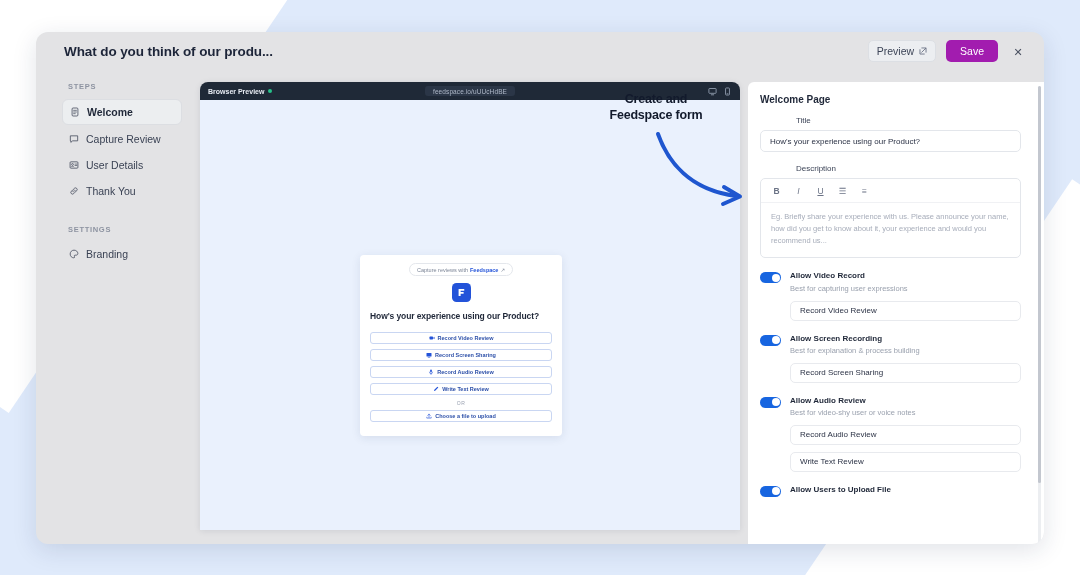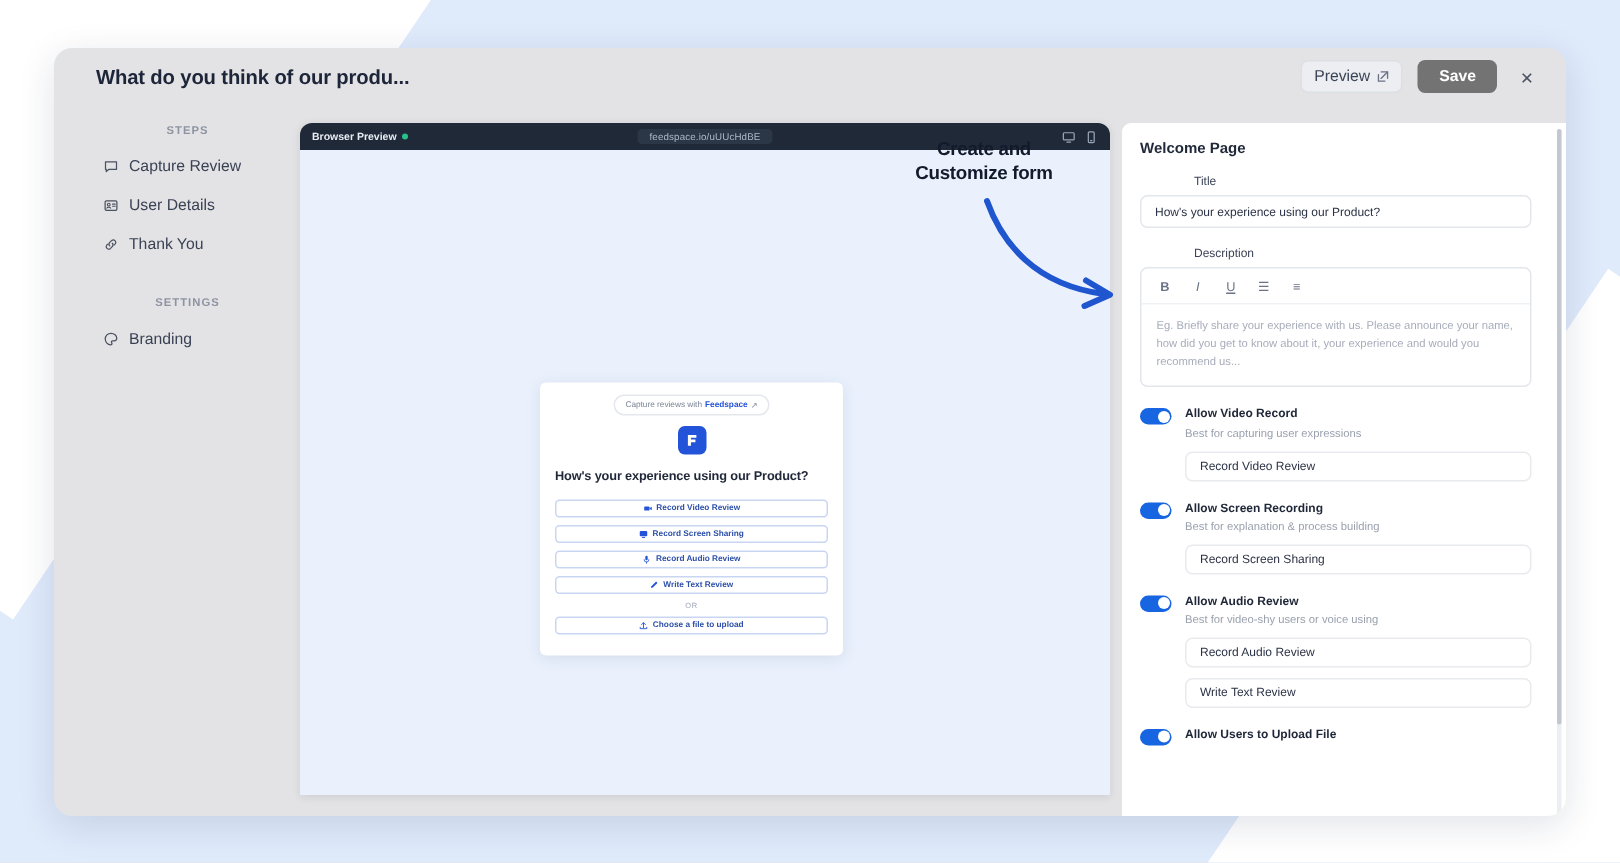--- a/index.html
+++ b/index.html
@@ -49,40 +49,39 @@
     margin-left: auto; display: flex; align-items: flex-end; gap: 10px;
   }
   .preview-btn {
     display: flex; align-items: center; gap: 5px;
     font-size: 10.5px; color: #3c4457;
     background: #eceef1; border: 1px solid #dcdfe4;
     border-radius: 5px; padding: 4px 8px; cursor: pointer;
     white-space: nowrap;
   }
   .save-btn {
-    font-size: 10.5px; color: #fff; font-weight: bold;
-    background: #737373; border: none;
+    font-size: 10.5px; color: #fff; font-weight: normal;
+    background: #a21caf; border: none;
     border-radius: 5px; padding: 5px 14px; cursor: pointer;
   }
   .close-btn {
     width: 20px; height: 20px; display: flex;
     align-items: center; justify-content: center;
     font-size: 11px; color: #4a5161; cursor: pointer;
     border-radius: 4px;
   }
   .ext-ic { width: 8px; height: 8px; display: block; }
 
   
   .body-row { display: flex; height: 474px; }
 
   
   .sidebar {
     width: 158px; flex: none;
     padding: 12px 12px 0 26px;
-    text-align: center;
   }
   .side-head {
     font-size: 7.5px; font-weight: bold; letter-spacing: .7px;
     color: #8d93a1; margin: 0 0 8px 6px; text-transform: uppercase;
   }
   .side-item {
     display: flex; align-items: center; gap: 7px;
     padding: 6px 7px; border-radius: 6px;
     font-size: 10.5px; color: #3a4254; cursor: pointer;
     margin-bottom: 2px;
@@ -282,20 +281,27 @@
       <button class="save-btn">Save</button>
       <div class="close-btn">✕</div>
     </div>
   </div>
 
   <div class="body-row">
 
     <div class="sidebar">
       <div class="side-head">STEPS</div>
 
+      <div class="side-item active">
+        <svg width="10" height="10" viewBox="0 0 12 12">
+          <rect x="2.5" y="1.2" width="7" height="9.6" rx="1.2" fill="none" stroke="#4a5161" stroke-width="1"></rect>
+          <path d="M4.3 4h3.4M4.3 6h3.4M4.3 8h2" stroke="#4a5161" stroke-width=".9" stroke-linecap="round"></path>
+        </svg>
+        <span>Welcome</span>
+      </div>
 
       <div class="side-item">
         <svg width="10" height="10" viewBox="0 0 12 12">
           <path d="M1.6 2.2h8.8v6H4.4L2.2 10V8.2H1.6z" fill="none" stroke="#4a5161" stroke-width="1" stroke-linejoin="round"></path>
         </svg>
         <span>Capture Review</span>
       </div>
 
       <div class="side-item">
         <svg width="10" height="10" viewBox="0 0 12 12">
@@ -412,21 +418,21 @@
                 <path d="M1.6 8.4v1.8h8.8V8.4" stroke="#2353d9" stroke-width="1.2" fill="none" stroke-linecap="round"></path>
               </svg>
               <span>Choose a file to upload</span>
             </div>
           </div>
         </div>
       </div>
 
       <div class="annot annot-create" style="position:absolute; left:392px; top:22px; width:140px;">
         <div>Create and</div>
-        <div>Customize form</div>
+        <div>Feedspace form</div>
       </div>
       <svg class="arrow-svg" style="left:450px; top:58px;" width="110" height="84" viewBox="0 0 110 84">
         <path d="M14 6 C 24 34, 46 62, 92 68" fill="none" stroke="#1f56cf" stroke-width="4" stroke-linecap="round"></path>
         <path d="M80 59 L96 68.5 L79 76" fill="none" stroke="#1f56cf" stroke-width="4" stroke-linecap="round" stroke-linejoin="round"></path>
       </svg>
     </div>
 
     <div class="editor">
       <div class="editor-scroll">
 
@@ -464,21 +470,21 @@
             <div class="tgl-name">Allow Screen Recording</div>
             <div class="tgl-desc">Best for explanation &amp; process building</div>
           </div>
         </div>
         <div class="tgl-input">Record Screen Sharing</div>
 
         <div class="tgl-row">
           <div class="tgl"></div>
           <div>
             <div class="tgl-name">Allow Audio Review</div>
-            <div class="tgl-desc">Best for video-shy users or voice using</div>
+            <div class="tgl-desc">Best for video-shy user or voice notes</div>
           </div>
         </div>
         <div class="tgl-input">Record Audio Review</div>
 
         <div class="tgl-input">Write Text Review</div>
 
         <div class="tgl-row">
           <div class="tgl"></div>
           <div>
             <div class="tgl-name">Allow Users to Upload File</div>

